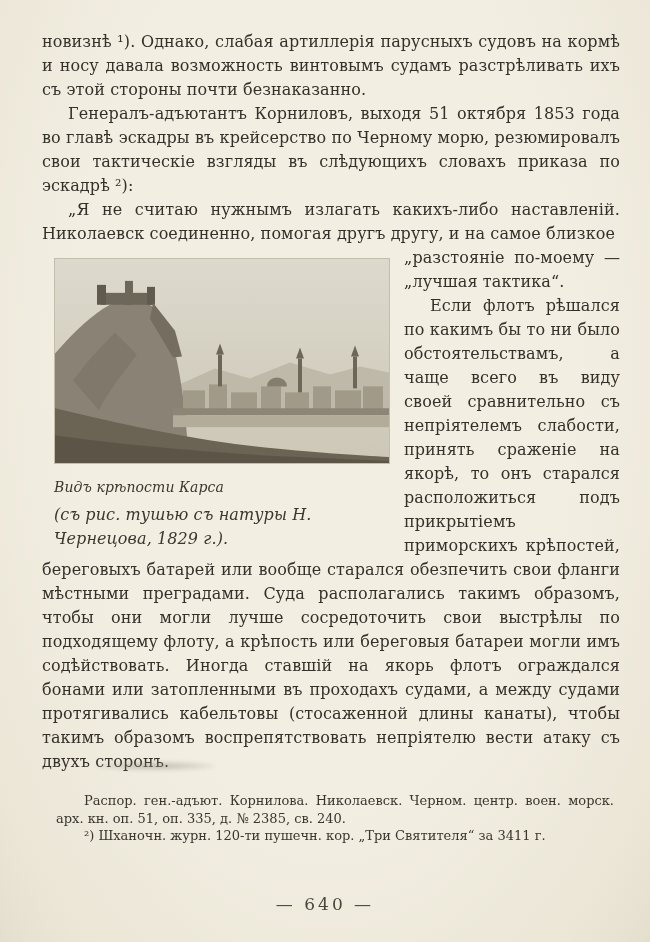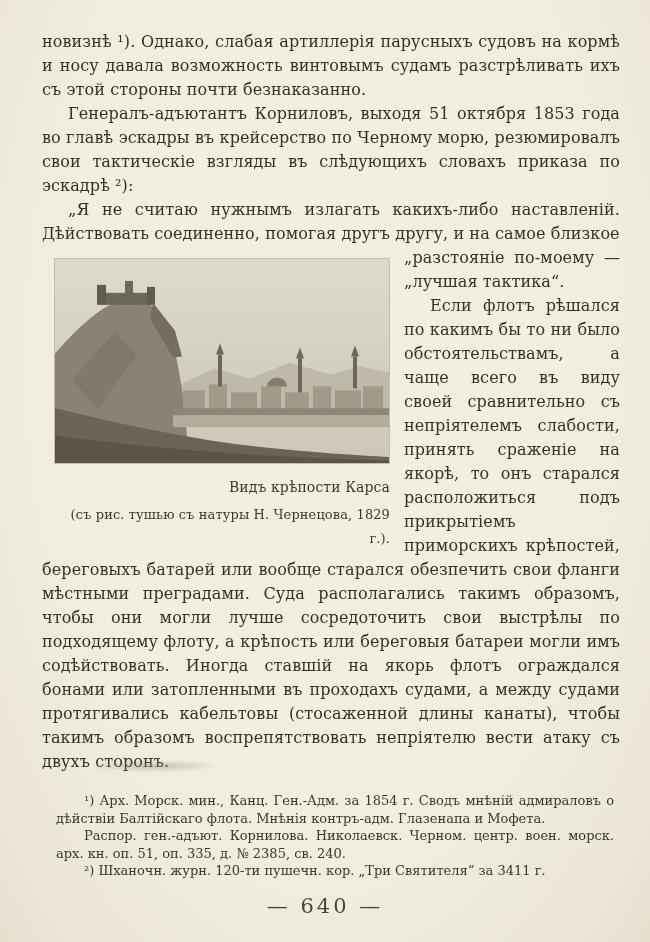--- a/index.html
+++ b/index.html
@@ -30,23 +30,23 @@
     width:336px;
     margin:12px 14px 2px 12px;
   }
   .plate-img {
     width:336px; height:206px;
     background:#d8d4c6;
     border:1px solid #c3bdab;
     box-shadow:0 0 6px rgba(120,110,90,.25) inset;
   }
   .plate-img svg { display:block; width:100%; height:100%; }
-  figcaption { text-align:right; margin-top:11px; color:#3b372f; }
+  figcaption { text-align:left; margin-top:11px; font-style:italic; color:#3b372f; }
   .cap1 { font-size:14px; }
-  .cap2 { font-size:13px; margin-top:4px; }
+  .cap2 { font-size:16px; margin-top:4px; }
   
   .smudge {
     position:absolute; top:762px; left:95px;
     width:120px; height:8px;
     background: radial-gradient(ellipse at 50% 50%, #8f897c 0%, rgba(143,137,124,.35) 60%, rgba(143,137,124,0) 100%);
     border-radius:50%;
     filter: blur(2px);
     opacity:.55;
   }
   .footnotes {
@@ -54,37 +54,37 @@
     top:792px; left:56px; width:558px;
     font-size:13px; line-height:17.5px;
     text-align:justify;
     color:#3a362f;
   }
   .footnotes p { text-indent:28px; }
   .page-number {
     position:absolute;
     top:894px; left:0; width:100%;
     text-align:center;
-    font-size:21px;
+    font-size:17px;
     letter-spacing:3px;
     color:#4a463d;
   }
 </style>
 </head>
 <body>
 
 <div class="page">
 
   <main class="text-block">
 
     <p class="para">новизнѣ ¹). Однако, слабая артиллерія парусныхъ судовъ на кормѣ и носу давала возможность винтовымъ судамъ разстрѣливать ихъ съ этой стороны почти безнаказанно.</p>
 
     <p class="para indent">Генералъ-адъютантъ Корниловъ, выходя 51 октября 1853 года во главѣ эскадры въ крейсерство по Черному морю, резюмировалъ свои тактическіе взгляды въ слѣдующихъ словахъ приказа по эскадрѣ ²):</p>
 
-    <p class="para indent">„Я не считаю нужнымъ излагать какихъ-либо наставленій. Дѣйствовать соединенно, помогая другъ другу, и на самое близкое</p>
+    <p class="para indent">„Я не считаю нужнымъ излагать какихъ-либо наставленій. Николаевск соединенно, помогая другъ другу, и на самое близкое</p>
 
     <figure class="plate">
       <div class="plate-img">
         <svg viewBox="0 0 334 205" preserveAspectRatio="none">
           <defs>
             <linearGradient id="sky" x1="0" y1="0" x2="0" y2="1">
               <stop offset="0" stop-color="#ddd9cc"></stop>
               <stop offset="1" stop-color="#ccc7b7"></stop>
             </linearGradient>
           </defs>
@@ -134,20 +134,19 @@
     <p class="para">„разстояніе по-моему — „лучшая тактика“.</p>
 
 
     <p class="para indent">Если флотъ рѣшался по какимъ бы то ни было обстоятельствамъ, а чаще всего въ виду своей сравнительно съ непріятелемъ слабости, принять сраженіе на якорѣ, то онъ старался расположиться подъ прикрытіемъ приморскихъ крѣпостей, береговыхъ батарей или вообще старался обезпечить свои фланги мѣстными преградами. Суда располагались такимъ образомъ, чтобы они могли лучше сосредоточить свои выстрѣлы по подходящему флоту, а крѣпость или береговыя батареи могли имъ содѣйствовать. Иногда ставшій на якорь флотъ ограждался бонами или затопленными въ проходахъ судами, а между судами протягивались кабельтовы (стосаженной длины канаты), чтобы такимъ образомъ воспрепятствовать непріятелю вести атаку съ двухъ сторонъ.</p>
 
   </main>
 
   <div class="smudge"></div>
 
   <section class="footnotes">
-    <p>¹) Арх. Морск. мин., Канц. Ген.-Адм. за 1854 г. Сводъ мнѣній адмираловъ о дѣйствіи Балтійскаго флота. Мнѣнія контръ-адм. Глазенапа и Мофета.</p>
     <p>Распор. ген.-адъют. Корнилова. Николаевск. Черном. центр. воен. морск. арх. кн. оп. 51, оп. 335, д. № 2385, св. 240.</p>
     <p>²) Шханочн. журн. 120-ти пушечн. кор. „Три Святителя“ за 3411 г.</p>
   </section>
 
   <div class="page-number">—  640  —</div>
 
 </div>
 
 </body></html>

